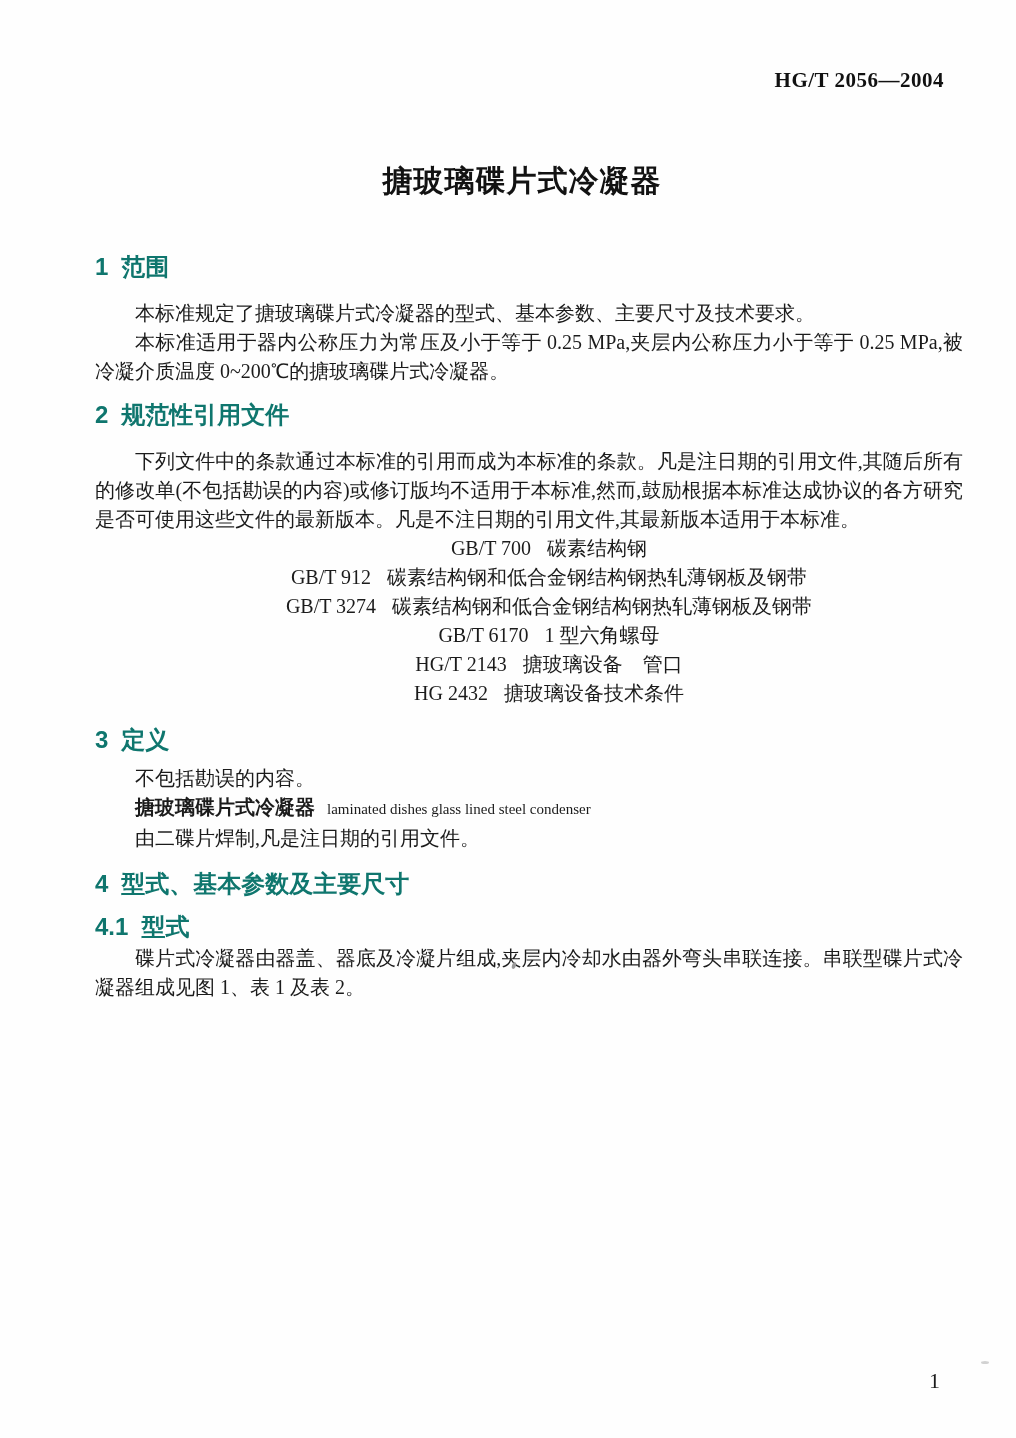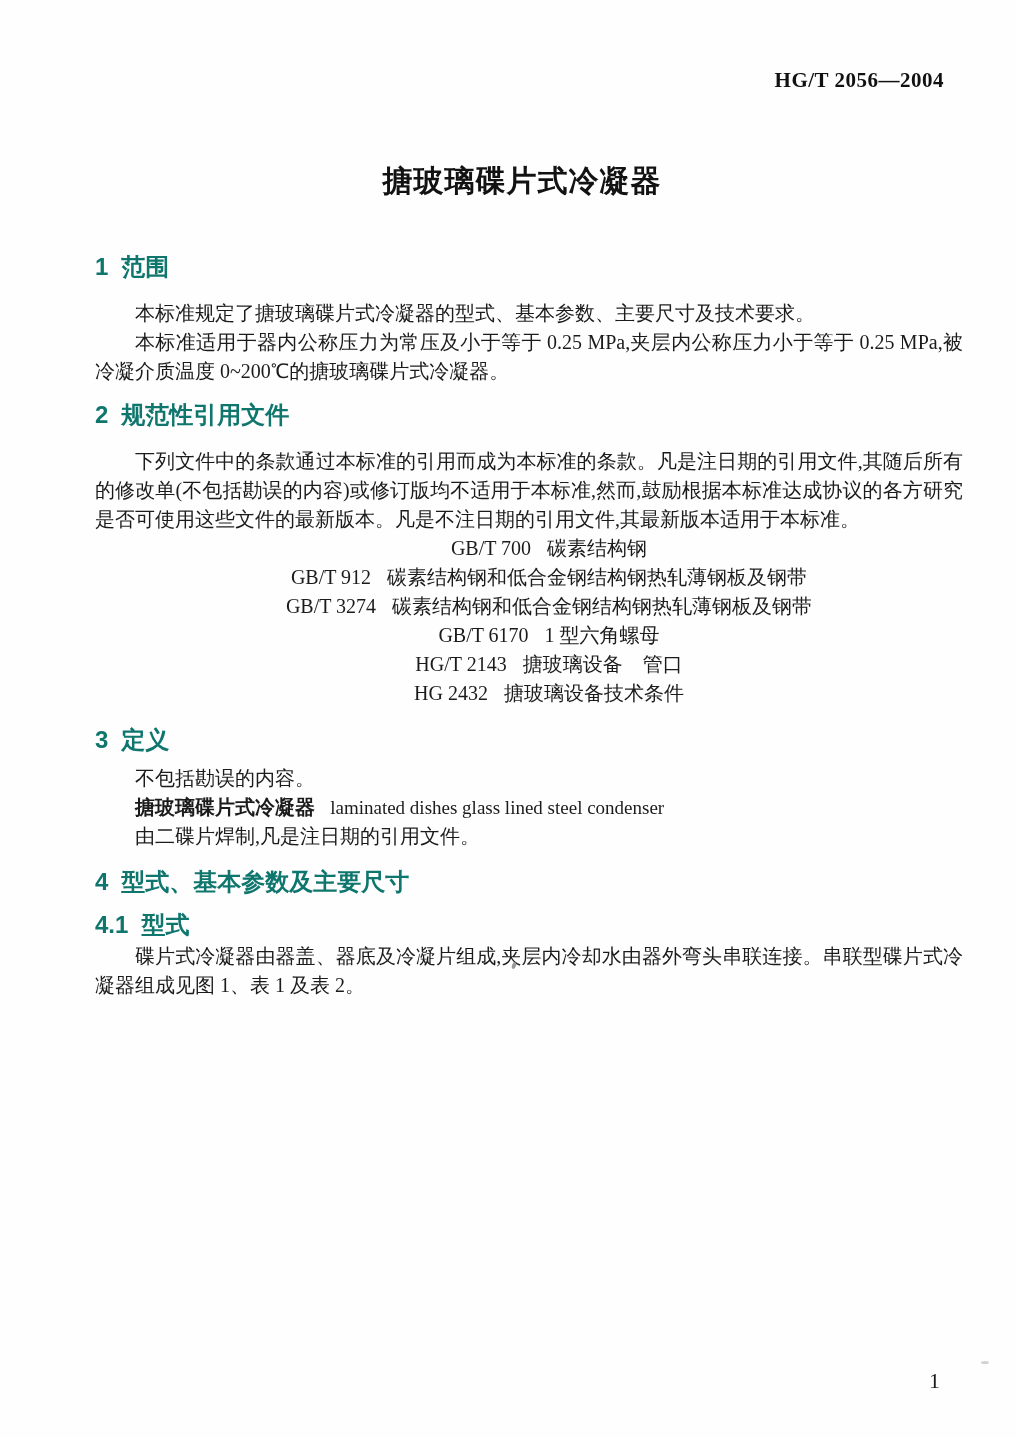--- a/index.html
+++ b/index.html
@@ -50,21 +50,21 @@
   .mt19 { margin-top:19px; }
   .mt12 { margin-top:12px; }
   .mt5  { margin-top:5px; }
 
   .ref-list { }
   .ref-item { text-indent:2em; text-align:center; }
   .ref-code { margin-right:0.8em; }
 
   .term-line { text-align:left; }
   .term-zh { font-weight:700; }
-  .term-en { margin-left:0.8em; font-size:19px; }
+  .term-en { margin-left:0.8em; font-size:15px; }
 
   .page-num {
     position:absolute; top:1368px; left:929px;
     font-size:22px; color:#1b1b1b;
   }
 
   .speck { position:absolute; border-radius:50%; }
   .speck-a { left:512px; top:962px; width:4px; height:7px; background:#9a9a9a; transform:rotate(18deg); }
   .speck-b { left:981px; top:1361px; width:8px; height:3px; background:#d2d2d2; }
 </style>

